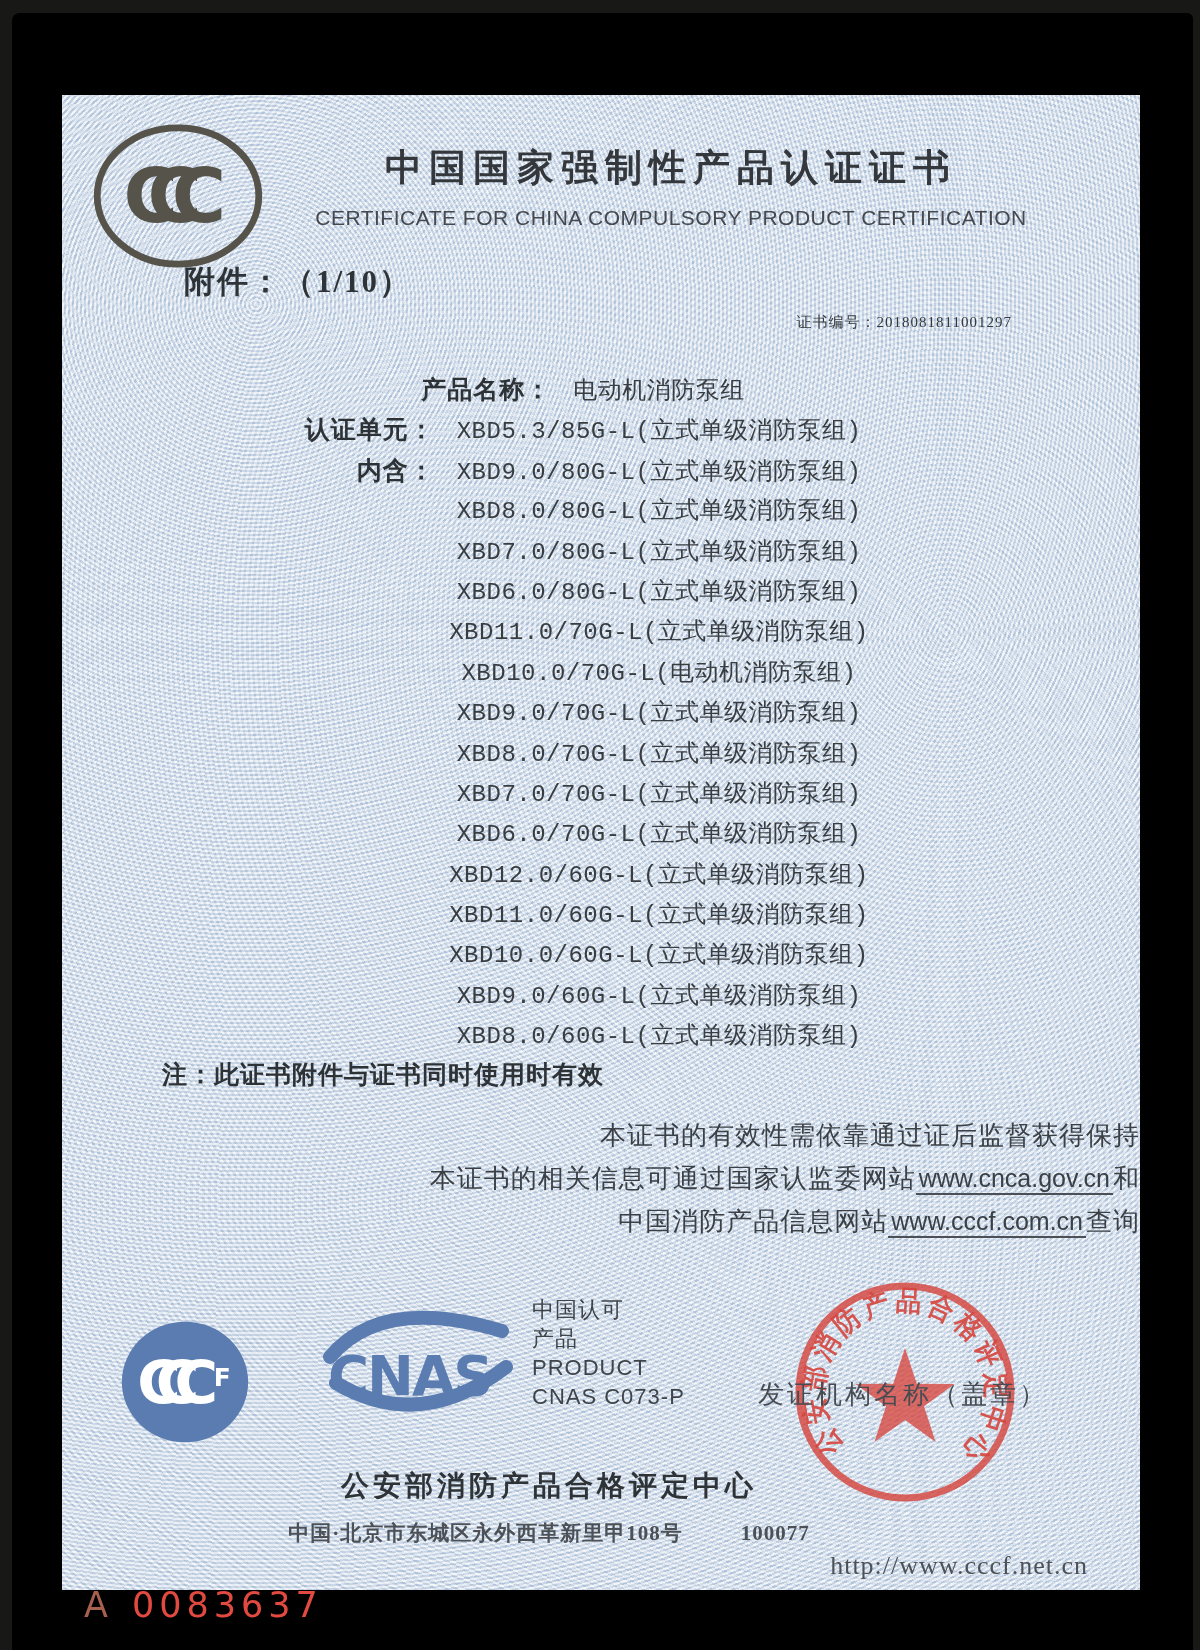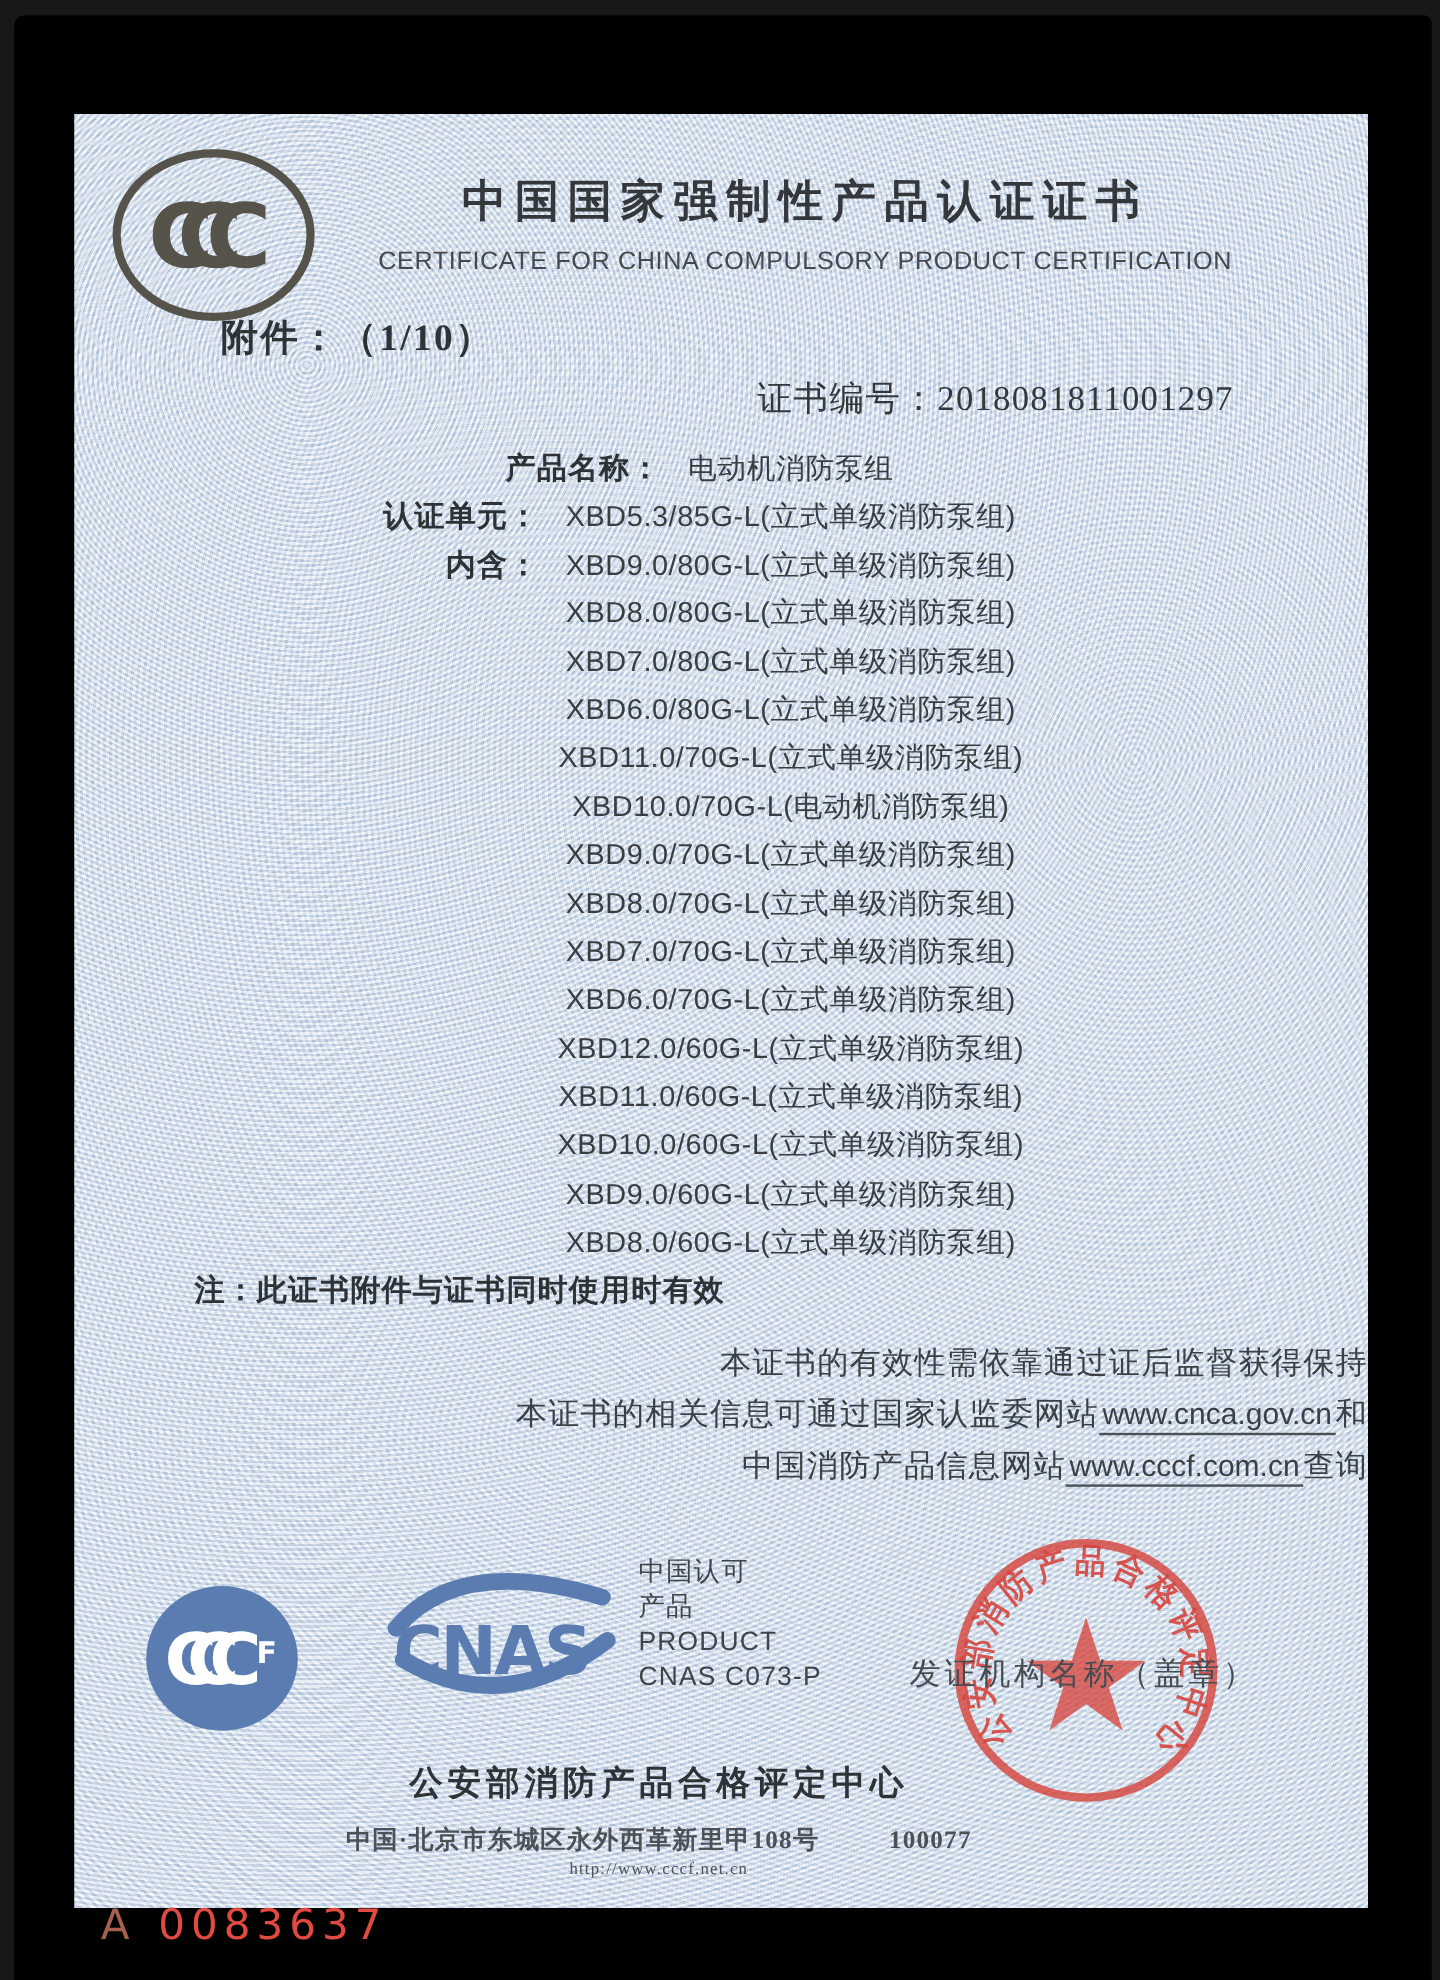--- a/index.html
+++ b/index.html
@@ -32,31 +32,31 @@
     font-size:37px;font-weight:700;letter-spacing:7px;color:#34383c;
   }
   .hdr-sub{
     left:150px;right:10px;top:111px;text-align:center;
     font-family:"Liberation Sans", sans-serif;
     font-size:21px;color:#45494f;letter-spacing:0.5px;
   }
   .ccc-logo{left:30px;top:28px;}
   
   .attachment{left:122px;top:166px;font-size:31px;font-weight:600;color:#2e3337;letter-spacing:2px;}
-  .certno{right:112px;top:218px;font-size:29px;color:#33383d;letter-spacing:1px;padding-left:37px;}
+  .certno{right:128px;top:218px;font-size:15px;color:#33383d;letter-spacing:1px;padding-left:37px;}
   
   .fields{left:100px;top:278px;width:820px;}
   .frow{display:flex;align-items:baseline;height:40.4px;justify-content:center;}
   .flabel{
     width:152px;text-align:right;flex:0 0 152px;
     font-size:25px;font-weight:700;color:#2d3236;letter-spacing:1px;
   }
   .fvalue{
     margin-left:22px;font-size:24px;color:#383d42;letter-spacing:0.5px;
-    font-family:Liberation Sans, sans-serif;
+    font-family:Liberation Mono, monospace;
   }
   .note{left:100px;top:963px;font-size:25px;font-weight:700;color:#2d3236;letter-spacing:1px;}
   
   .validity{left:0;top:1019px;width:1078px;text-align:right;color:#3a4046;}
   .vline{height:43px;line-height:43px;font-size:26px;letter-spacing:1px;}
   .vurl{
     font-family:"Liberation Sans", sans-serif;font-size:25px;letter-spacing:0;
     border-bottom:2px solid #4a5056;padding:0 3px 1px 3px;
   }
   .vurl:empty{border-bottom:none;padding:0;}
@@ -68,22 +68,22 @@
     font-family:"Liberation Sans", sans-serif;letter-spacing:1px;
   }
   .accred .cjk{font-family:"Liberation Serif", serif;}
   .issuer{left:696px;top:1282px;font-size:26px;color:#474c52;letter-spacing:3px;z-index:3;}
   .stamp{left:718px;top:1172px;z-index:2;}
   .f-name{left:-52px;top:1372px;width:1078px;text-align:center;
     font-size:28px;font-weight:700;color:#2e3337;letter-spacing:4px;}
   .f-addr{left:-52px;top:1424px;width:1078px;text-align:center;
     font-size:21px;color:#4c5157;letter-spacing:1px;font-weight:bold;}
   .f-addr .gap{display:inline-block;width:58px;}
-  .f-web{left:-52px;top:1456px;width:1078px;text-align:center;
-    font-size:14px;color:#4c5157;letter-spacing:1px;}
+  .f-web{left:-52px;top:1456px;width:1078px;text-align:right;
+    font-size:26px;color:#4c5157;letter-spacing:1px;}
   
   .serial{
     position:absolute;left:72px;top:1572px;
     font-family:"DejaVu Sans", sans-serif;font-size:35px;letter-spacing:4px;
   }
   .serial .pfx{color:#a5604e;margin-right:20px;}
   .serial .num{color:#e24a41;letter-spacing:5px;text-align:center;}
 </style>
 </head>
 <body>

